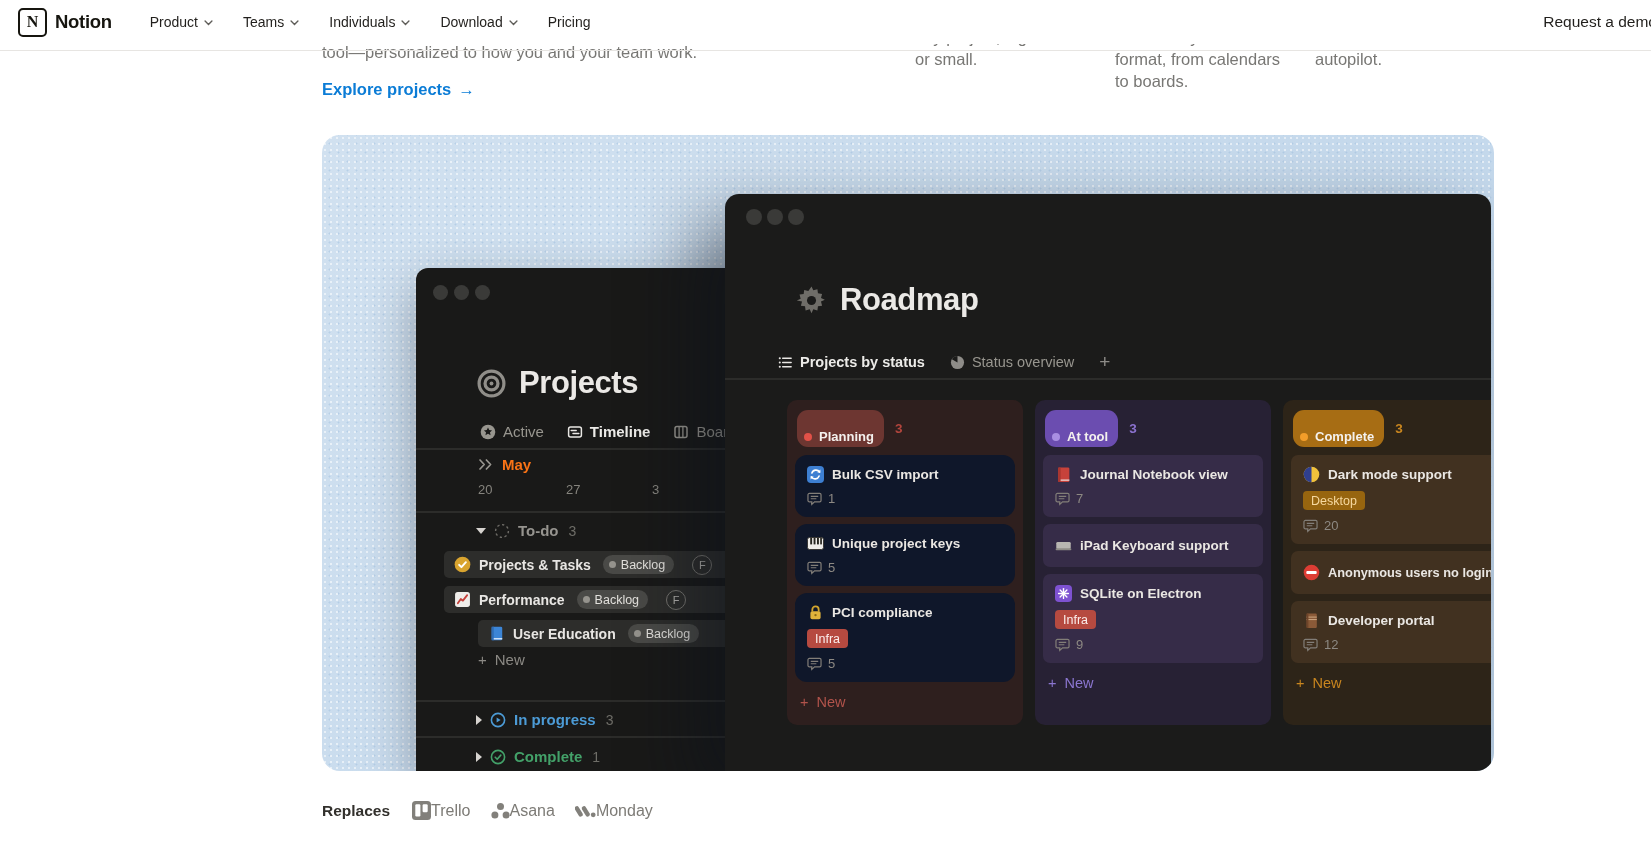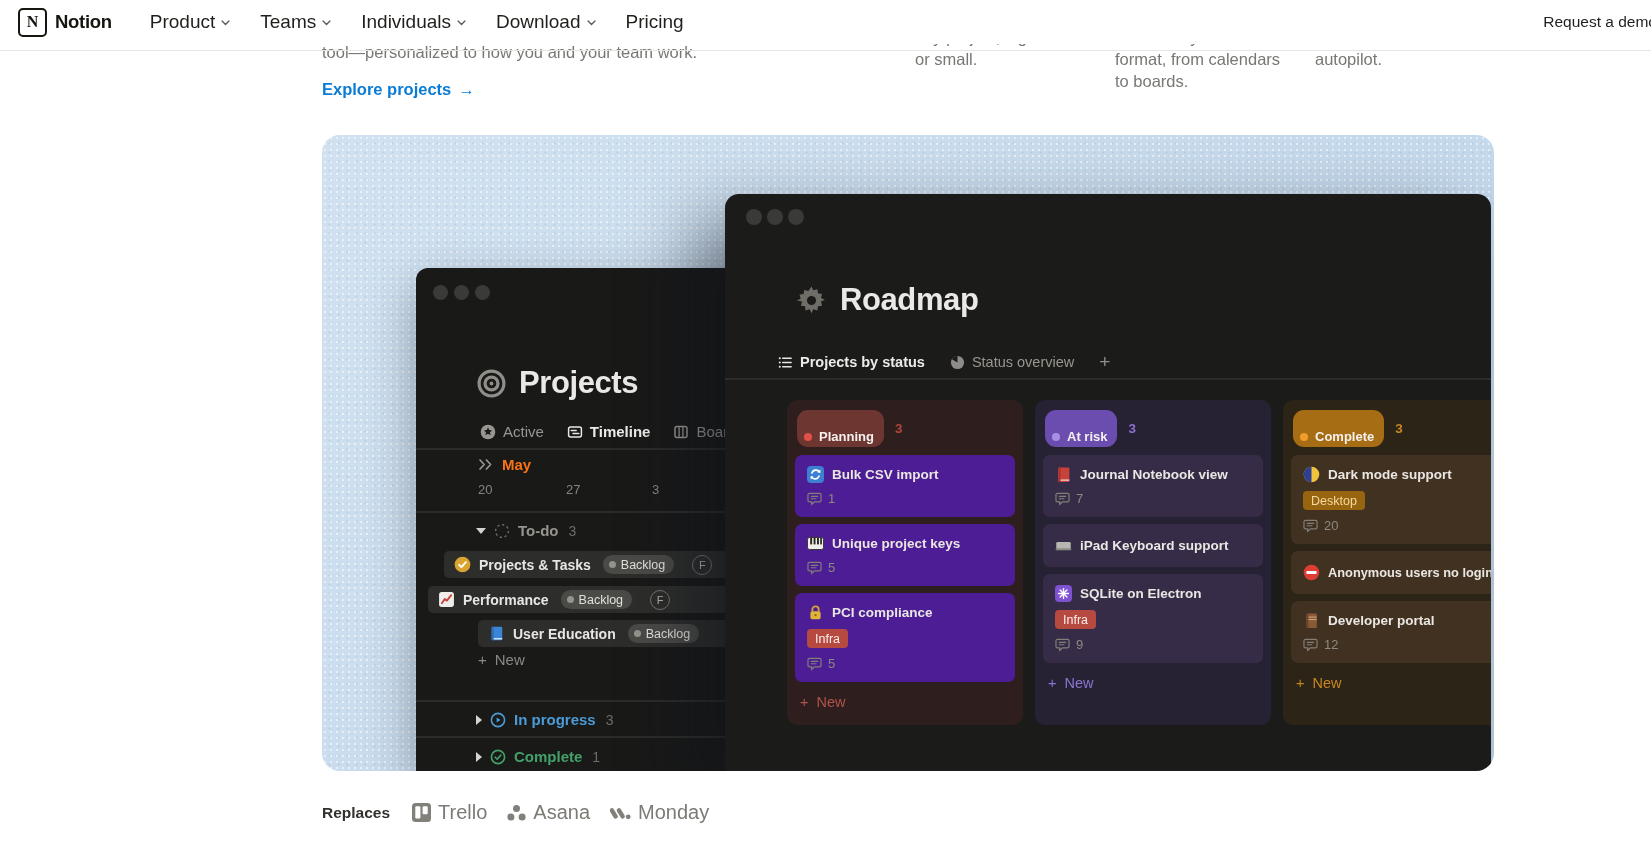--- a/index.html
+++ b/index.html
@@ -9,21 +9,21 @@
 
   
   .nav{position:absolute;left:0;top:0;right:0;height:44px;background:#fff;z-index:10;
        display:flex;align-items:center;padding-left:18px;}
   .nav-logo{display:flex;align-items:center;gap:8px;cursor:pointer;}
   .nlogo-box{width:25px;height:25px;border:2.2px solid #16150f;border-radius:5px;background:#fff;
        display:flex;align-items:center;justify-content:center;
        font-family:"Liberation Serif",serif;font-weight:bold;font-size:16px;color:#16150f;}
   .nlogo-text{font-size:18.5px;font-weight:bold;color:#16150f;letter-spacing:-.3px;}
   .nav-menu{display:flex;margin-left:38px;gap:30px;align-items:center;}
-  .nav-item{display:flex;align-items:center;gap:6px;font-size:19px;color:#211f1c;cursor:pointer;}
+  .nav-item{display:flex;align-items:center;gap:6px;font-size:14px;color:#211f1c;cursor:pointer;}
   .chev{width:9px;height:6px;margin-top:2px;}
   .nav-cta{position:absolute;right:-6px;top:0;height:44px;display:flex;align-items:center;
        font-size:15.5px;color:#211f1c;cursor:pointer;}
   .rule{position:absolute;left:0;right:0;top:50px;height:1px;background:#e7e5e2;z-index:2;}
 
   
   .f-col{position:absolute;color:#787774;font-size:16.5px;line-height:22px;z-index:1;}
   .f-col1{left:322px;top:40px;width:470px;line-height:24px;}
   .f-link{display:flex;gap:7px;margin-top:13px;color:#0b7cd6;font-weight:bold;cursor:pointer;}
   .f-col2{left:915px;top:26px;width:200px;}
@@ -98,36 +98,36 @@
   .pill-row{display:flex;align-items:center;margin:2px 0 8px 2px;}
   .s-pill{display:inline-flex;align-items:center;gap:7px;height:21px;padding:16px 10px 0 7px;
        border-radius:11px;font-size:13px;font-weight:bold;color:#f4f1ee;cursor:pointer;}
   .c-red .s-pill{background:#6d3631;} .c-purple .s-pill{background:#6b4db0;} .c-orange .s-pill{background:#a76d14;}
   .s-dot{width:8px;height:8px;border-radius:50%;}
   .c-red .s-dot{background:#e25148;} .c-purple .s-dot{background:#a98fe2;} .c-orange .s-dot{background:#f29d2a;}
   .s-count{margin-left:11px;font-size:13.5px;font-weight:bold;}
   .c-red .s-count{color:#b2453d;} .c-purple .s-count{color:#8b72cf;} .c-orange .s-count{color:#c9861f;}
   .k-card{border-radius:7px;padding:11px 12px;margin-bottom:7px;cursor:pointer;overflow:hidden;}
   .k-card.solo{padding:13px 12px;}
-  .c-red .k-card{background:#4c1d95;} .c-purple .k-card{background:#362c48;} .c-orange .k-card{background:#413120;}
+  .c-red .k-card{background:#0f172a;border-radius:12px;} .c-purple .k-card{background:#362c48;} .c-orange .k-card{background:#413120;}
   .k-title{display:flex;align-items:center;gap:8px;font-size:13.5px;font-weight:bold;color:#eae7e3;white-space:nowrap;}
   .k-title.small{font-size:12.8px;}
   .k-icon{width:17px;height:17px;flex:none;}
   .k-tag{display:inline-block;margin-top:8px;font-size:12.5px;padding:2.5px 8px;border-radius:4px;}
   .tag-infra{background:#b64a40;color:#fceeec;}
   .tag-desktop{background:#97650f;color:#f6d9a0;}
   .k-comments{display:flex;align-items:center;gap:6px;margin-top:8px;font-size:13px;color:#8d8983;}
   .k-new{display:flex;align-items:center;gap:8px;margin:6px 0 2px 5px;padding:5px 0;
        font-size:14.5px;cursor:pointer;}
   .c-red .k-new{color:#b2534b;} .c-purple .k-new{color:#8b76d0;} .c-orange .k-new{color:#c9861f;}
 
   
   .replaces{position:absolute;left:322px;top:801px;display:flex;align-items:center;gap:20px;z-index:1;}
   .rep-label{font-size:15.5px;font-weight:bold;color:#32302c;margin-right:2px;}
-  .rep-item{display:flex;align-items:center;gap:7px;font-size:20px;color:#7d7b76;justify-content:space-between;}
+  .rep-item{display:flex;align-items:center;font-size:16px;color:#7d7b76;justify-content:space-between;}
 </style>
 </head>
 <body>
 
 <div class="canvas">
 
   <div class="rule"></div>
 
   <div class="f-col f-col1">
     <div>tool—personalized to how you and your team work.</div>
@@ -256,21 +256,21 @@
           <path d="M4.8 8.3l2.2 2.2 4.2-4.7" fill="none" stroke="#fff" stroke-width="1.8" stroke-linecap="round" stroke-linejoin="round"></path>
         </svg>
         <span class="p-row-title">Projects &amp; Tasks</span>
         <span class="bk-pill">
           <span class="bk-dot"></span>
           <span>Backlog</span>
         </span>
         <span class="avatar">F</span>
       </div>
 
-      <div class="p-row" style="left:12px;top:318px;width:290px;">
+      <div class="p-row" style="left:28px;top:318px;width:290px;">
         <svg class="k-icon" width="16" height="16" viewBox="0 0 16 16">
           <rect x="1" y="1" width="14" height="14" rx="2.5" fill="#efedea"></rect>
           <path d="M3.6 11.6L6.4 7.6l2 1.5 4-5.2" fill="none" stroke="#c4403a" stroke-width="1.7" stroke-linecap="round" stroke-linejoin="round"></path>
         </svg>
         <span class="p-row-title">Performance</span>
         <span class="bk-pill">
           <span class="bk-dot"></span>
           <span>Backlog</span>
         </span>
         <span class="avatar">F</span>
@@ -430,21 +430,21 @@
           <div class="k-new">
             <span>+</span>
             <span>New</span>
           </div>
         </div>
 
         <div class="kcol c-purple">
           <div class="pill-row">
             <span class="s-pill">
               <span class="s-dot"></span>
-              <span>At risk</span>
+              <span>At tool</span>
             </span>
             <span class="s-count">3</span>
           </div>
           <div class="k-card">
             <div class="k-title">
               <svg class="k-icon" viewBox="0 0 16 16">
                 <rect x="3" y="1.4" width="10.5" height="13.6" rx="1.2" fill="#c7423b"></rect>
                 <rect x="3" y="1.4" width="2.3" height="13.6" fill="#a83630"></rect>
                 <rect x="5.3" y="12.7" width="8.2" height="1.2" fill="#efd6d4"></rect>
               </svg>

